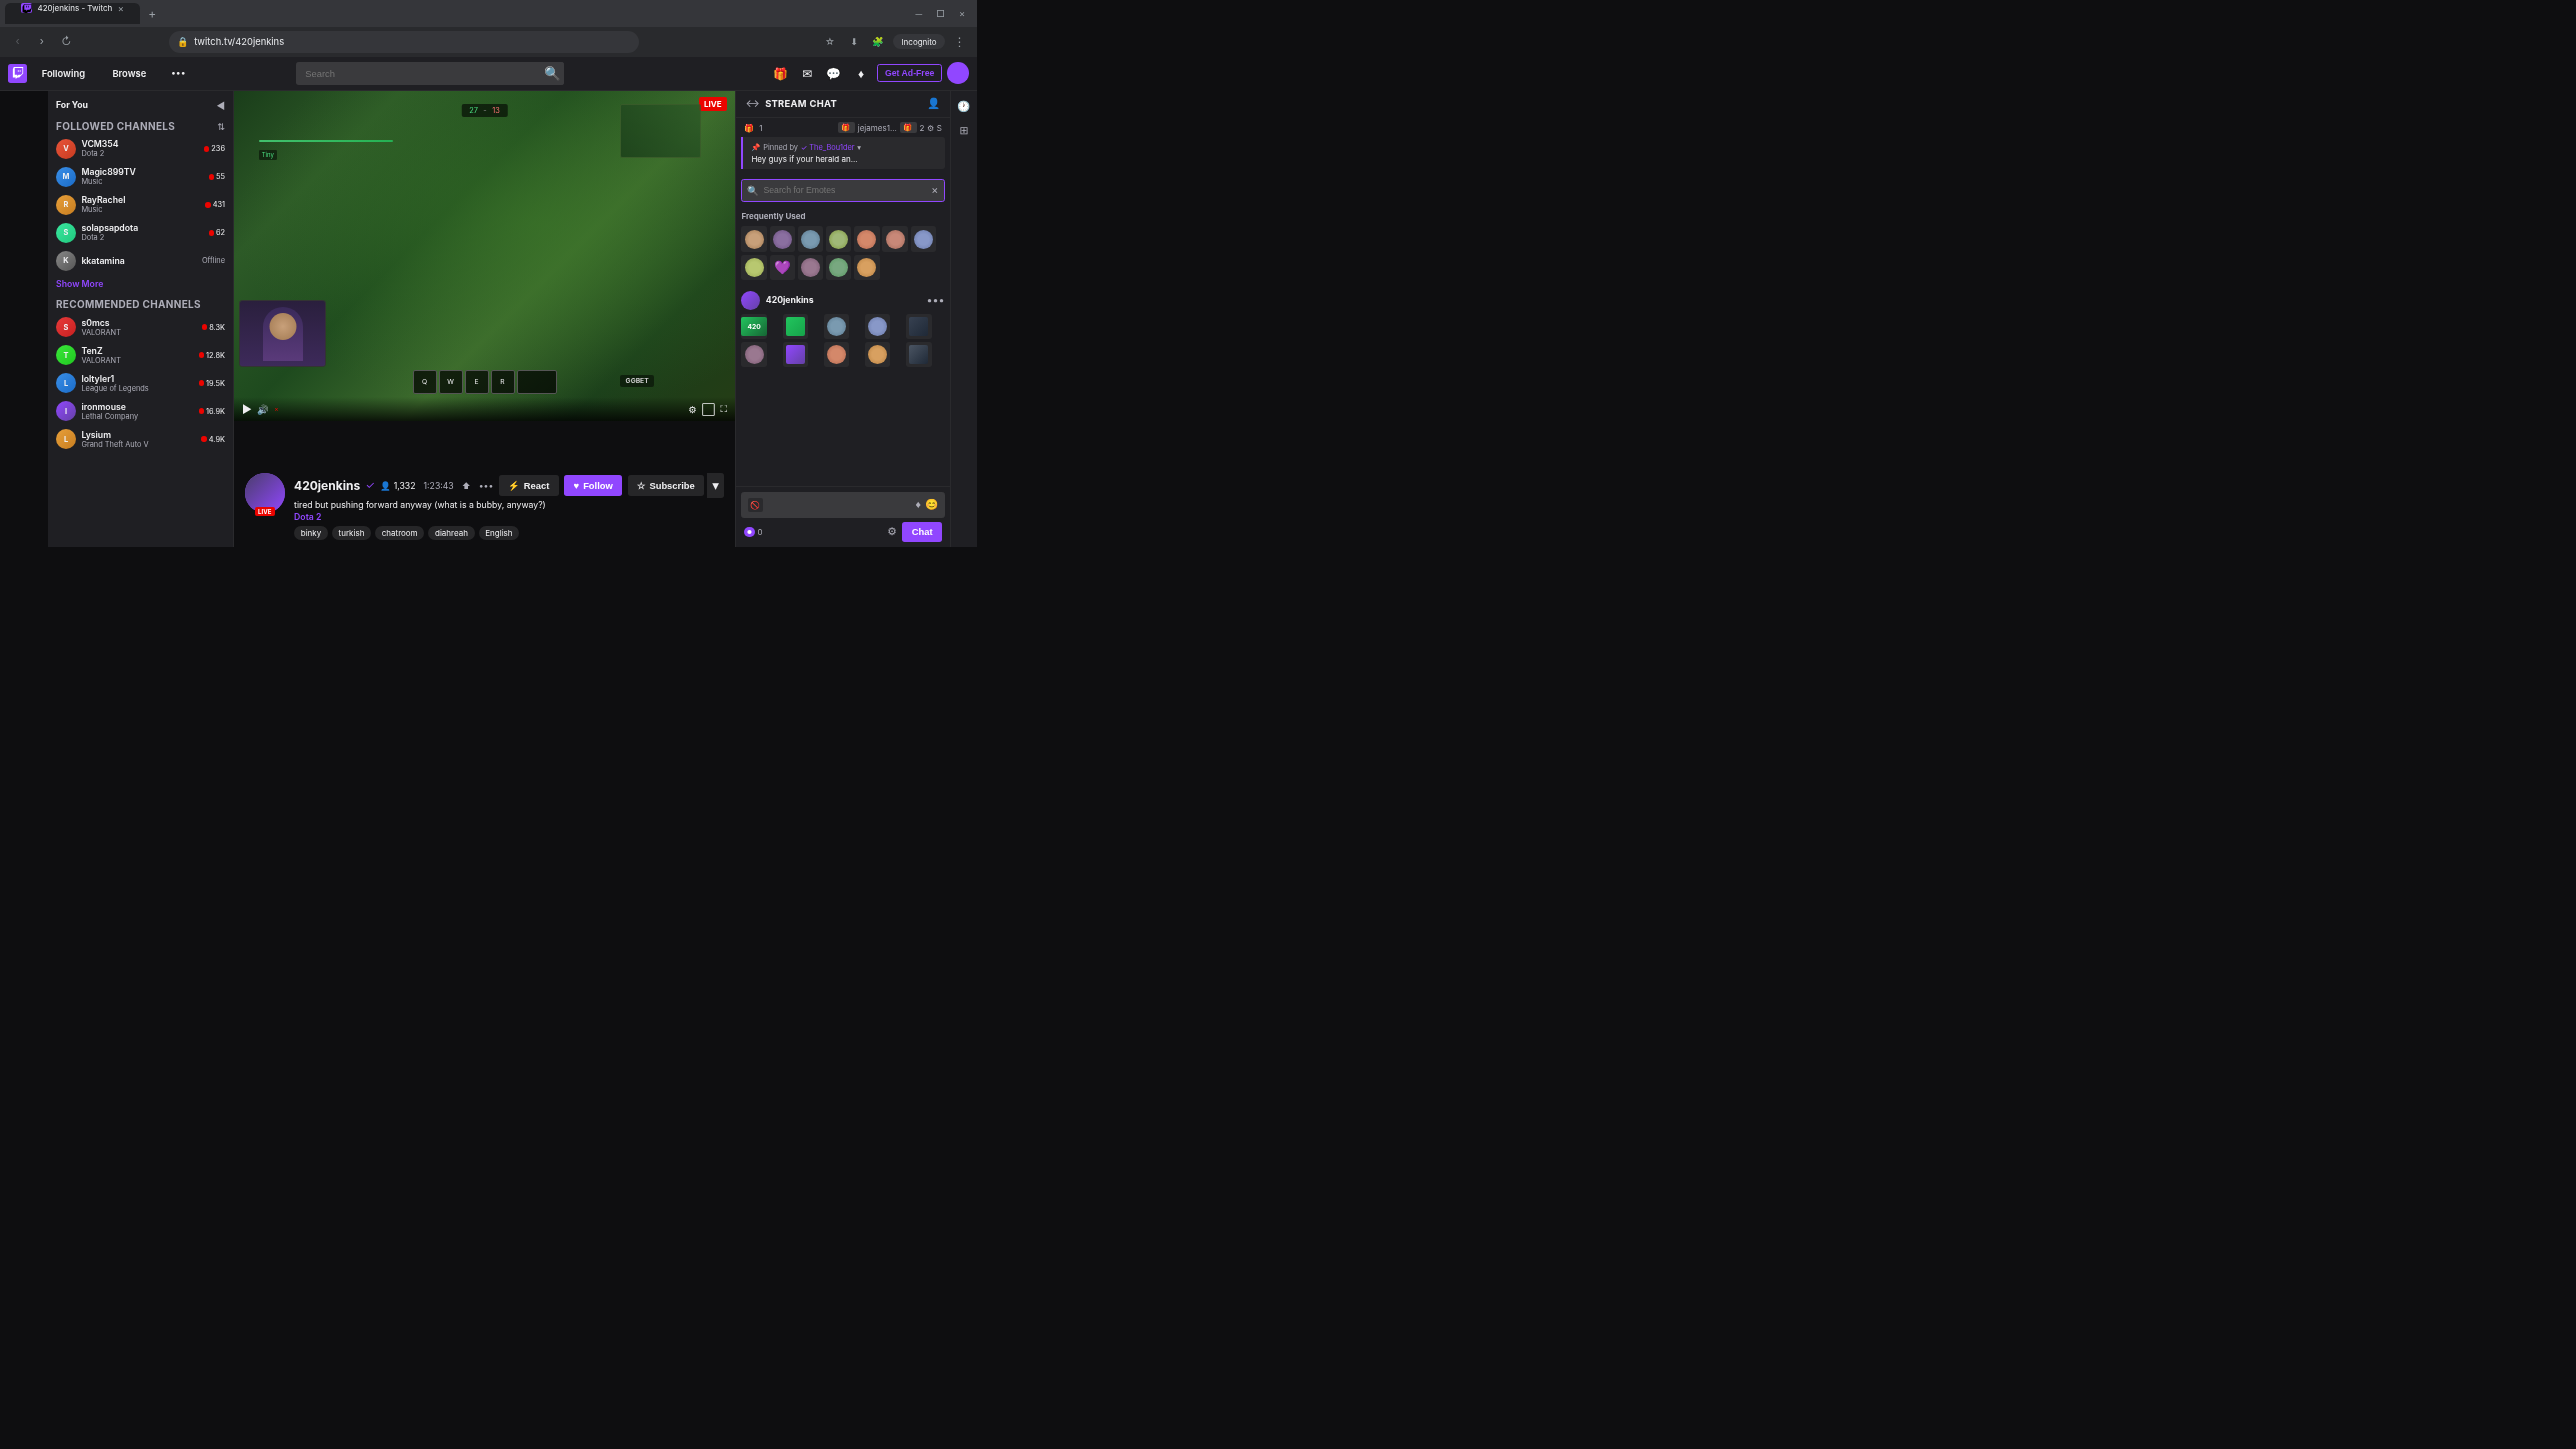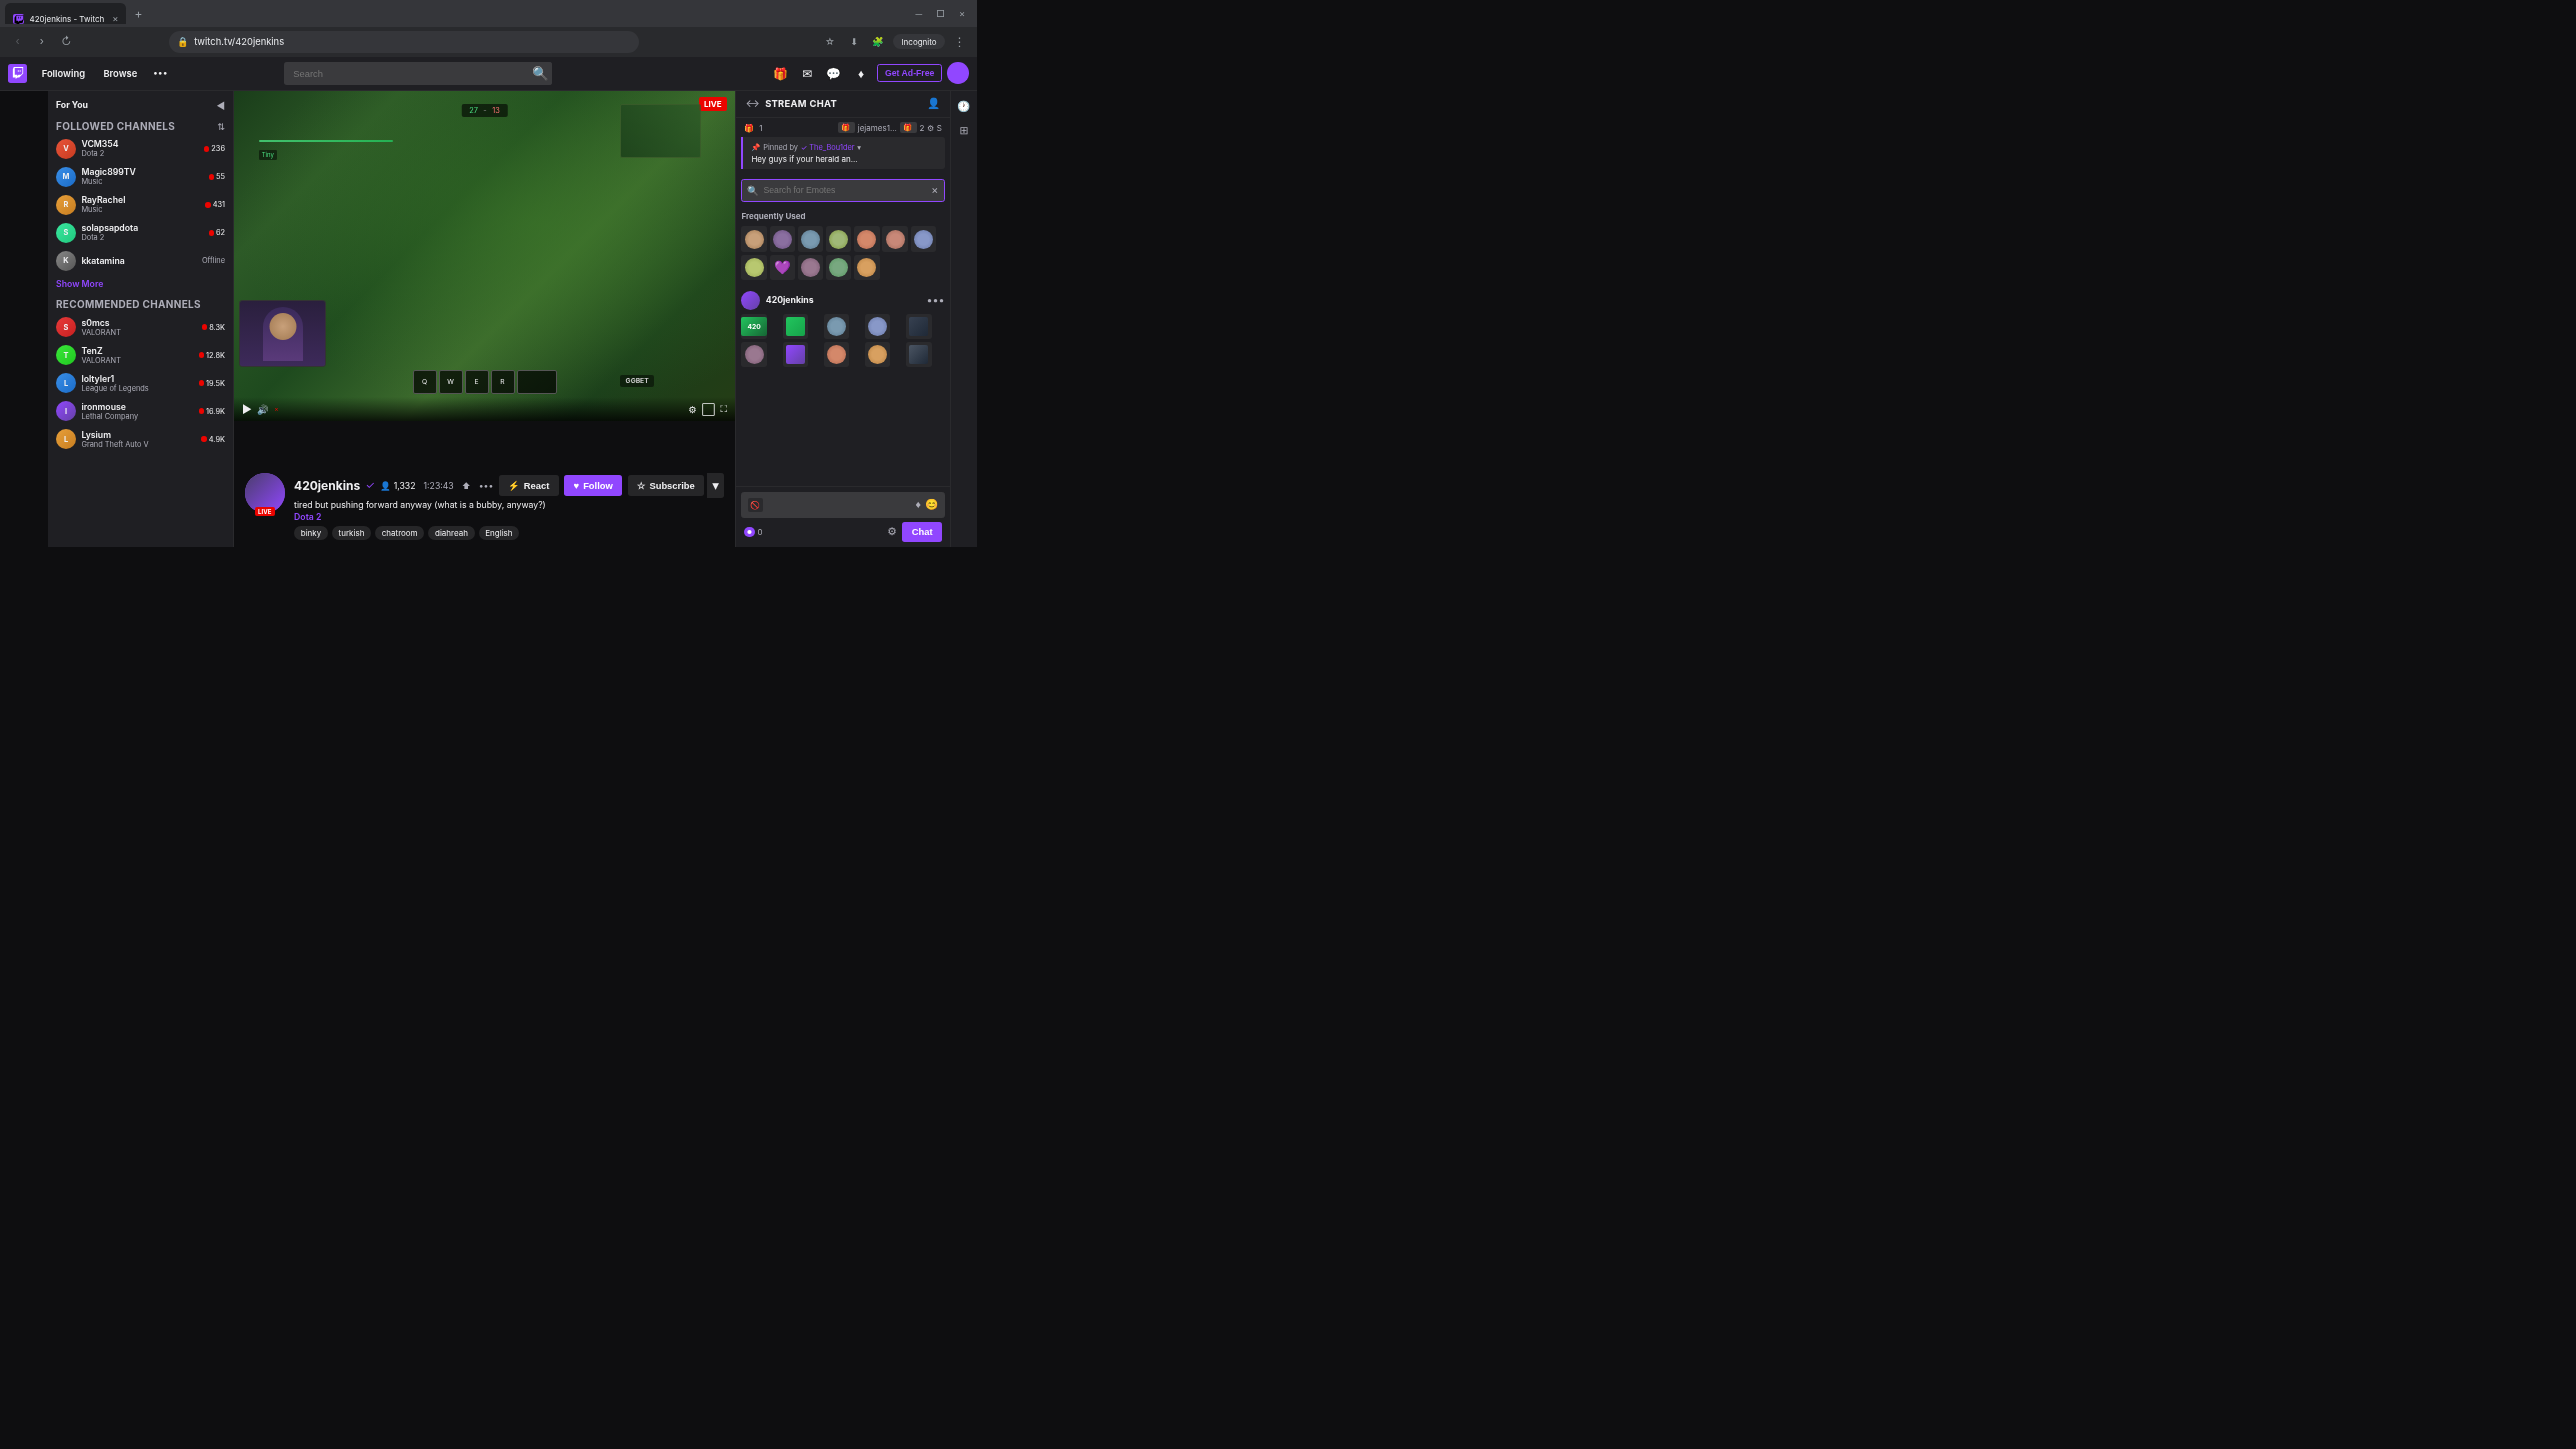--- a/index.html
+++ b/index.html
@@ -1,21 +1,21 @@
 <!DOCTYPE html>
 <html style="font-size:10.7px"><head>
   <meta charset="utf-8">
   <style>
     * { box-sizing: border-box; margin: 0; padding: 0; }
     body { font-family: 'Inter', 'Segoe UI', Arial, sans-serif; background: #0e0e10; color: #efeff1; width: 977px; height: 547px; overflow: hidden; font-size: 8.7px; }
 
     
     .browser-chrome { background: #202124; width: 100%; }
     .tab-bar { display: flex; align-items: center; background: #35363a; height: 27px; padding: 0 5.4px; gap: 2.7px; }
-    .tab { display: flex; align-items: flex-end; background: #202124; border-radius: 5.4px 5.4px 0 0; padding: 0 8px; height: 21.5px; gap: 5.4px; min-width: 121px; }
+    .tab { display: flex; align-items: flex-start; background: #202124; border-radius: 5.4px 5.4px 0 0; padding: 0 16px; height: 21.5px; gap: 5.4px; min-width: 121px; }
     .tab-favicon { width: 10.7px; height: 10.7px; background: #9147ff; border-radius: 2px; display: flex; align-items: center; justify-content: center; }
     .tab-title { font-size: 8px; color: #e8eaed; flex: 1; }
     .tab-close { color: #9aa0a6; cursor: pointer; font-size: 9.4px; }
     .tab-new { width: 19px; height: 19px; display: flex; align-items: center; justify-content: center; color: #9aa0a6; font-size: 12px; cursor: pointer; }
     .tab-bar-icons { margin-left: auto; display: flex; align-items: center; gap: 2.7px; }
     .tab-bar-icon { width: 19px; height: 19px; display: flex; align-items: center; justify-content: center; color: #9aa0a6; font-size: 9.4px; border-radius: 50%; cursor: pointer; }
 
     .address-bar { display: flex; align-items: center; background: #292a2d; height: 29.5px; padding: 0 8px; gap: 5.4px; }
     .nav-btn { width: 19px; height: 19px; display: flex; align-items: center; justify-content: center; color: #9aa0a6; font-size: 10.7px; cursor: pointer; border-radius: 50%; }
     .nav-btn.disabled { opacity: 0.4; cursor: default; }
@@ -25,21 +25,21 @@
     .address-bar-right { display: flex; align-items: center; gap: 5.4px; margin-left: auto; }
     .addr-icon { width: 19px; height: 19px; display: flex; align-items: center; justify-content: center; color: #9aa0a6; font-size: 9.4px; border-radius: 50%; cursor: pointer; }
     .incognito-btn { display: flex; align-items: center; gap: 4px; background: #35363a; border-radius: 10.7px; padding: 2.7px 8px; font-size: 8px; color: #e8eaed; cursor: pointer; }
     .menu-icon { font-size: 12px; }
 
     
     .twitch-app { display: flex; flex-direction: column; height: calc(547px - 56px); background: #0e0e10; }
     .twitch-header { display: flex; align-items: center; background: #1f1f23; height: 34px; padding: 0 8px; gap: 8px; flex-shrink: 0; border-bottom: 0.7px solid #2a2a2d; }
     .twitch-logo { width: 19px; height: 19px; background: #9147ff; border-radius: 2.7px; display: flex; align-items: center; justify-content: center; }
     .twitch-logo svg { width: 12px; height: 12px; fill: white; }
-    .twitch-nav { display: flex; align-items: center; gap: 5px; }
+    .twitch-nav { display: flex; align-items: center; gap: 14px; }
     .nav-item { padding: 4px 6.7px; border-radius: 2.7px; cursor: pointer; font-size: 9.4px; font-weight: 600; color: #efeff1; }
     .nav-more { padding: 4px; border-radius: 2.7px; cursor: pointer; color: #efeff1; }
     .search-bar { flex: 1; max-width: 268px; margin: 0 auto; position: relative; }
     .search-input { width: 100%; background: #3a3a3d; border: 0.7px solid transparent; border-radius: 2.7px; height: 23px; padding: 0 27px 0 8px; color: #efeff1; font-size: 9.4px; outline: none; }
     .search-btn { position: absolute; right: 0; top: 0; height: 23px; width: 24px; background: #3a3a3d; border: none; cursor: pointer; display: flex; align-items: center; justify-content: center; border-radius: 0 2.7px 2.7px 0; color: #efeff1; }
     .header-right { display: flex; align-items: center; gap: 5.4px; margin-left: auto; }
     .header-icon { width: 21.5px; height: 21.5px; display: flex; align-items: center; justify-content: center; border-radius: 2.7px; cursor: pointer; color: #efeff1; font-size: 12px; }
     .get-adfree { display: flex; align-items: center; gap: 4px; background: transparent; border: 0.7px solid #9147ff; border-radius: 2.7px; padding: 2.7px 6.7px; color: #9147ff; font-size: 8.7px; font-weight: 600; cursor: pointer; }
     .user-avatar { width: 21.5px; height: 21.5px; background: #9147ff; border-radius: 50%; cursor: pointer; }
 

